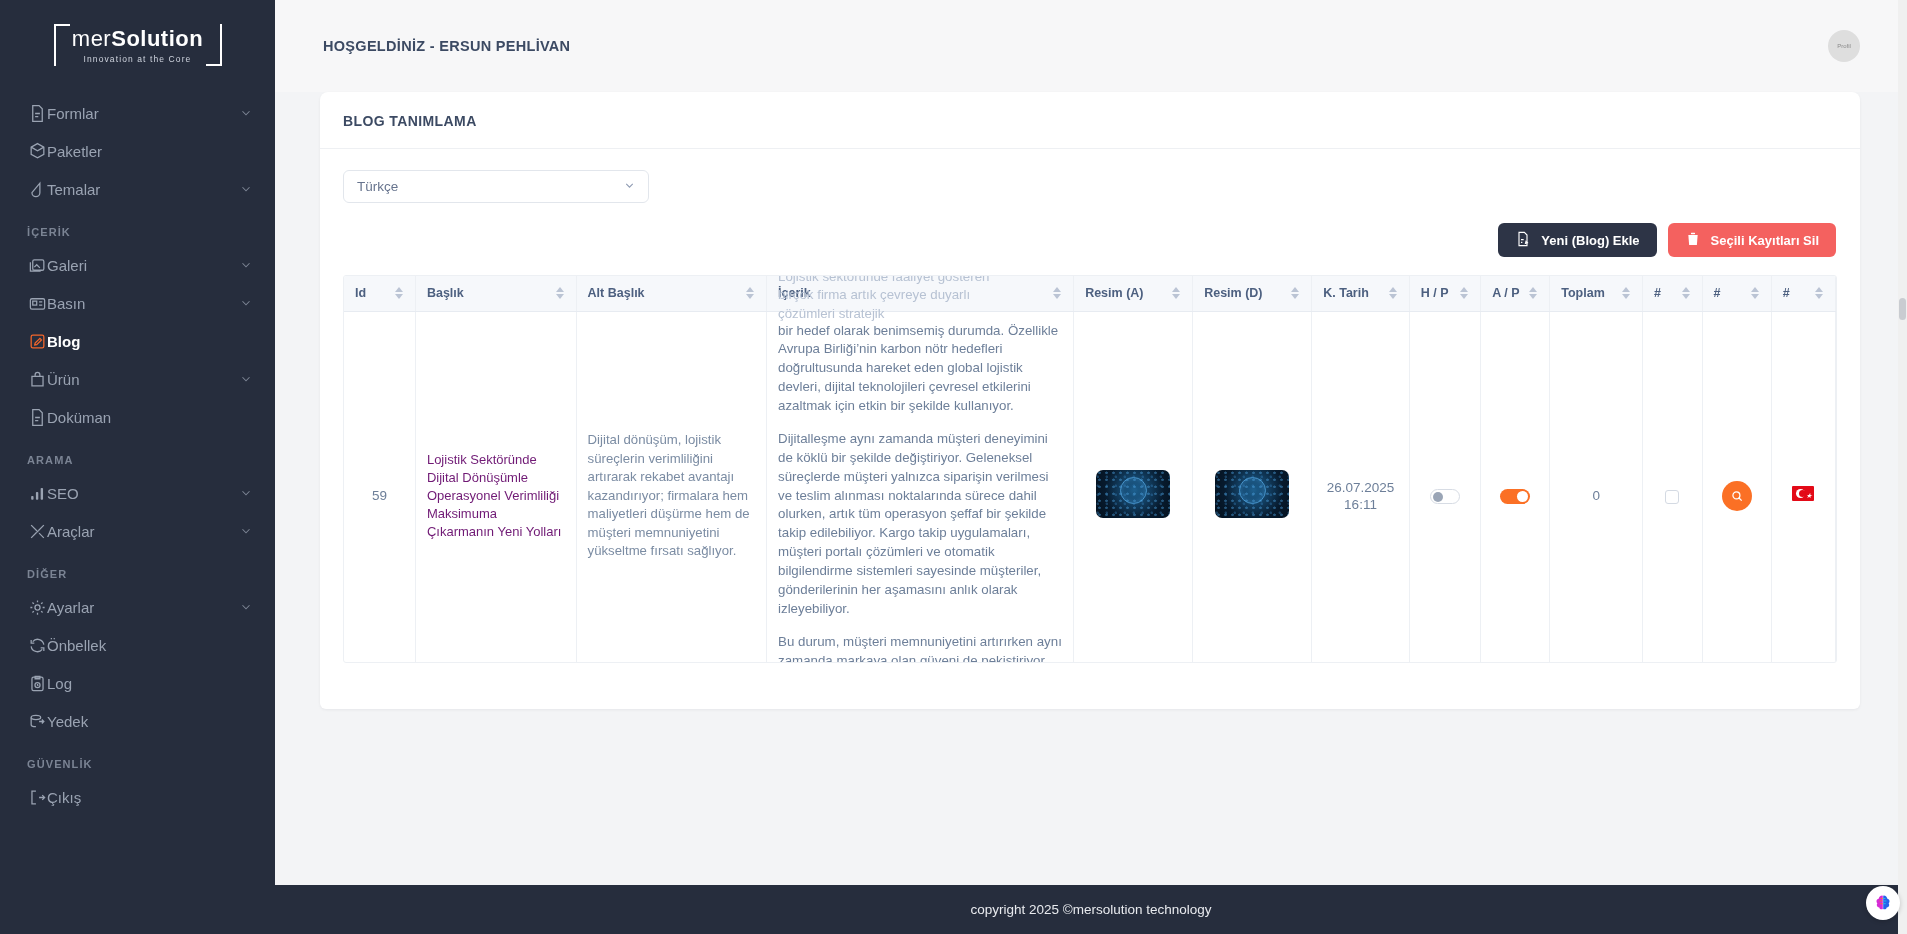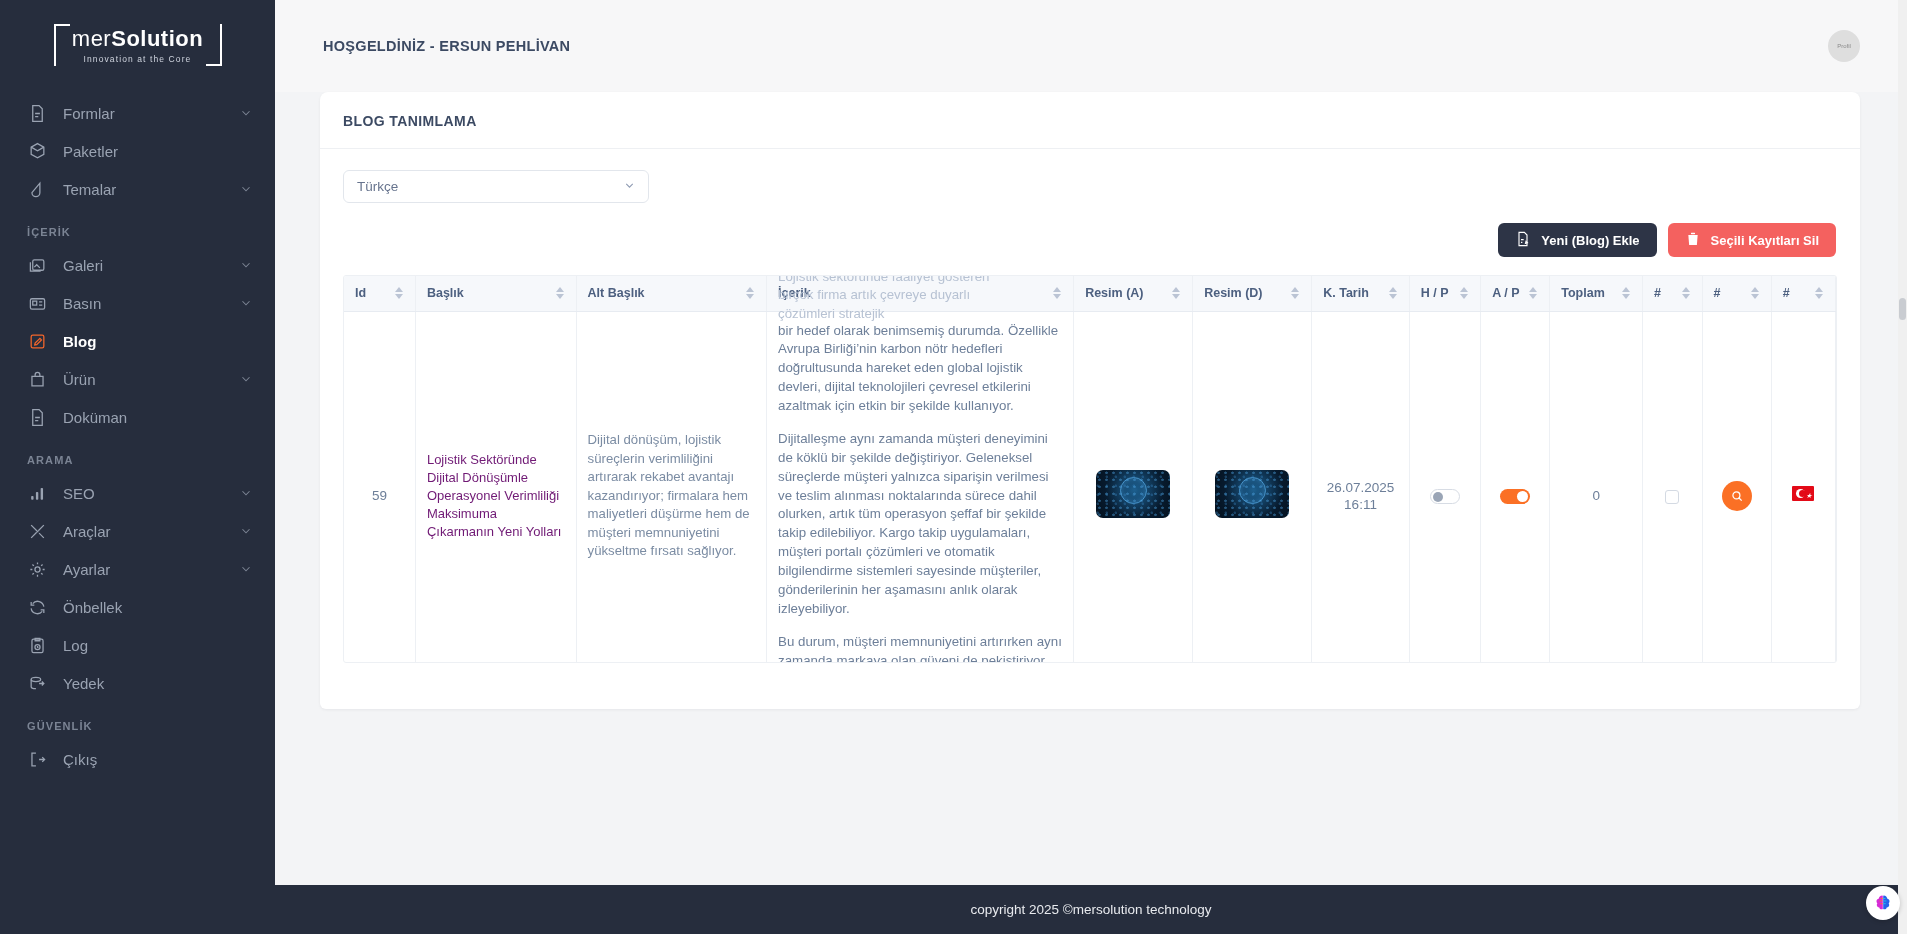--- a/index.html
+++ b/index.html
@@ -37,21 +37,21 @@
   .logo .tag {
     color: #cfd4de; font-size: 8.5px; letter-spacing: 1.1px; margin-top: 4px;
   }
 
   .nav { padding: 0 0 10px 0; }
   .nav-section {
     color: #7b8494; font-size: 11px; letter-spacing: 1.1px;
     padding: 18px 0 8px 27px; text-transform: uppercase; font-weight: 600;
   }
   .nav-item {
-    display: flex; align-items: center; gap: 16px;
+    display: flex; align-items: center; 
     padding: 9px 22px 9px 27px; cursor: pointer;
     color: #9aa3b2; font-size: 15px; position: relative;
   }
   .nav-item .ico { width: 20px; height: 20px; flex: 0 0 20px; display: flex; align-items: center; justify-content: center; }
   .nav-item .ico svg { width: 19px; height: 19px; stroke: #9aa3b2; fill: none; stroke-width: 1.6; }
   .nav-item .lbl { flex: 1 1 auto; }
   .nav-item .chev { width: 14px; height: 14px; opacity: .75; }
   .nav-item .chev svg { width: 14px; height: 14px; stroke: #9aa3b2; fill: none; stroke-width: 1.8; }
   .nav-item.active { color: #ffffff; font-weight: 700; }
   .nav-item.active .ico svg { stroke: #f4662b; }
@@ -358,20 +358,21 @@
             <svg viewBox="0 0 24 24">
               <path d="M4 4l9 9M20 4l-7 7M4 20l7-7M14 14l6 6"></path>
             </svg>
           </span>
         <span class="lbl">Araçlar</span>
         <span class="chev"><svg viewBox="0 0 24 24">
               <path d="M6 9l6 6 6-6"></path>
             </svg></span>
       </div>
 
+      <div class="nav-section">DİĞER</div>
 
       <div class="nav-item">
         <span class="ico">
             <svg viewBox="0 0 24 24">
               <circle cx="12" cy="12" r="3.2"></circle>
               <path d="M12 3v2.5M12 18.5V21M3 12h2.5M18.5 12H21M5.6 5.6l1.8 1.8M16.6 16.6l1.8 1.8M18.4 5.6l-1.8 1.8M7.4 16.6l-1.8 1.8"></path>
             </svg>
           </span>
         <span class="lbl">Ayarlar</span>
         <span class="chev"><svg viewBox="0 0 24 24">

